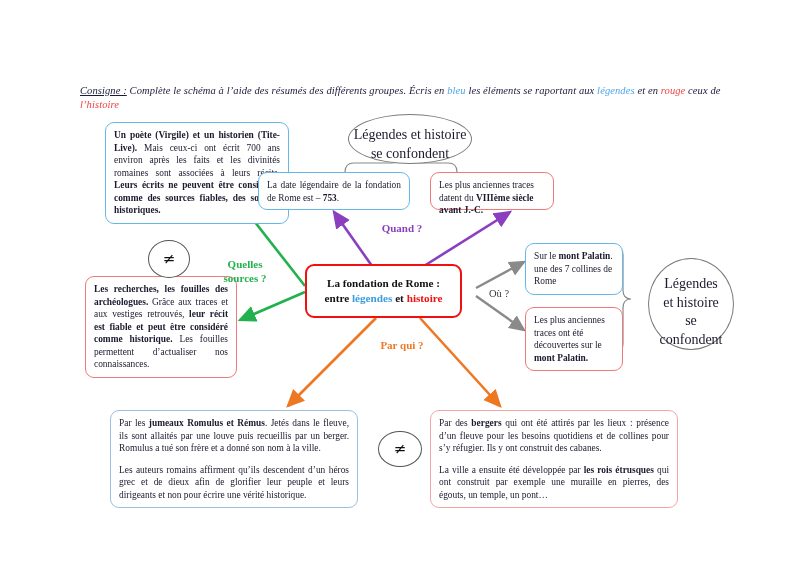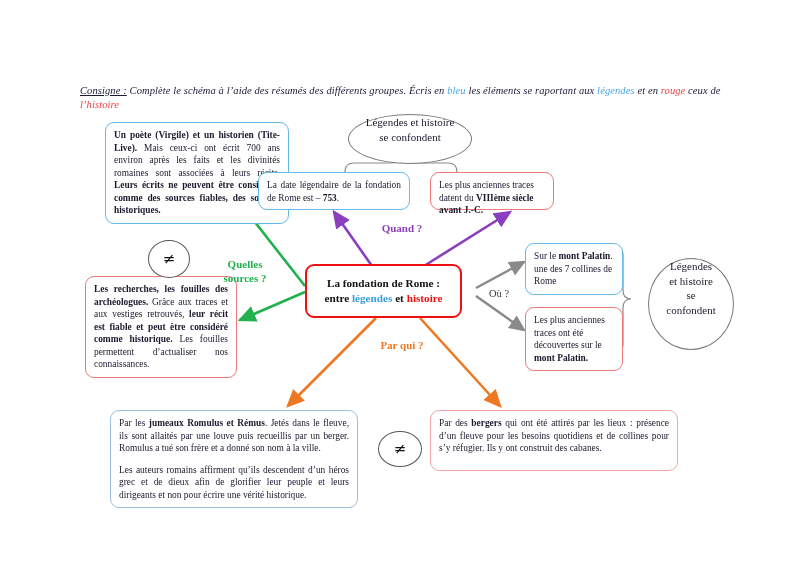--- a/index.html
+++ b/index.html
@@ -56,23 +56,23 @@
     color:#111;
   }
   .center-node .lg{color:#3a9de0;}
   .center-node .hs{color:#f01010;}
 
   .ellipse{
     position:absolute;
     border:1.3px solid #7a7a7a;
     border-radius:50%;
     background:#fff;
-    display:flex;align-items:flex-start;justify-content:center;
+    display:flex;align-items:flex-end;justify-content:center;
     text-align:center;
-    font-size:11px;
+    font-size:14px;
     line-height:1.32;
     color:#1a1a2e;
     box-sizing:border-box;
   }
   .neq{
     position:absolute;
     border:1.2px solid #555;
     border-radius:50%;
     background:#fff;
     display:flex;align-items:center;justify-content:center;
@@ -197,20 +197,23 @@
     </div>
     <div style="height:9px;"></div>
     <div>Les auteurs romains affirment qu’ils descendent d’un héros grec et de dieux afin de glorifier leur peuple et leurs dirigeants et non pour écrire une vérité historique.</div>
   </div>
 
   <div class="node rbox just" style="left:430px;top:410px;width:248px;border-color:#f4a6a6;">
     <div>
       <span>Par des </span><b>bergers</b><span> qui ont été attirés par les lieux : présence d’un fleuve pour les besoins quotidiens et de collines pour s’y réfugier. Ils y ont construit des cabanes.</span>
     </div>
     <div style="height:9px;"></div>
+    <div>
+      <span>La ville a ensuite été développée par </span><b>les rois étrusques</b><span> qui ont construit par exemple une muraille en pierres, des égouts, un temple, un pont…</span>
+    </div>
   </div>
 
   <div class="neq" style="left:148px;top:240px;width:42px;height:38px;">
     <span>≠</span>
   </div>
   <div class="neq" style="left:378px;top:431px;width:44px;height:36px;">
     <span>≠</span>
   </div>
 
   <div class="edge-label lbl-green" style="left:208px;top:258px;width:74px;">

